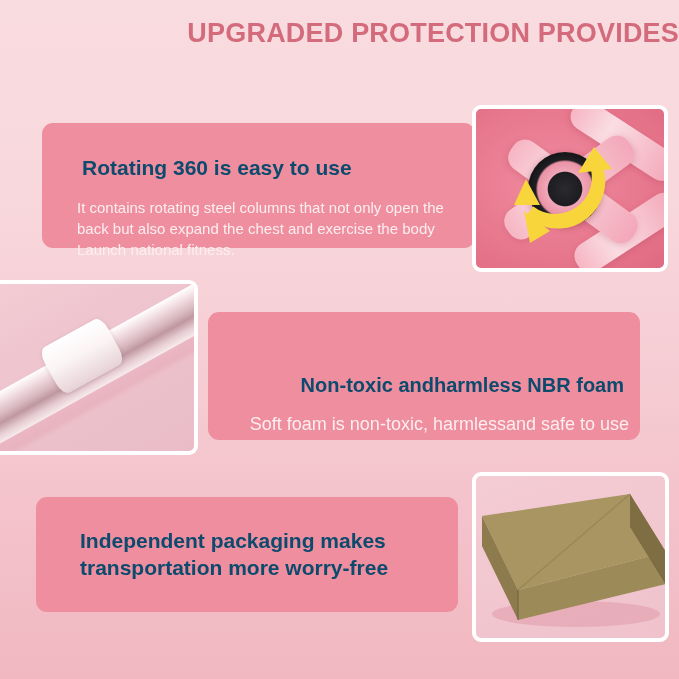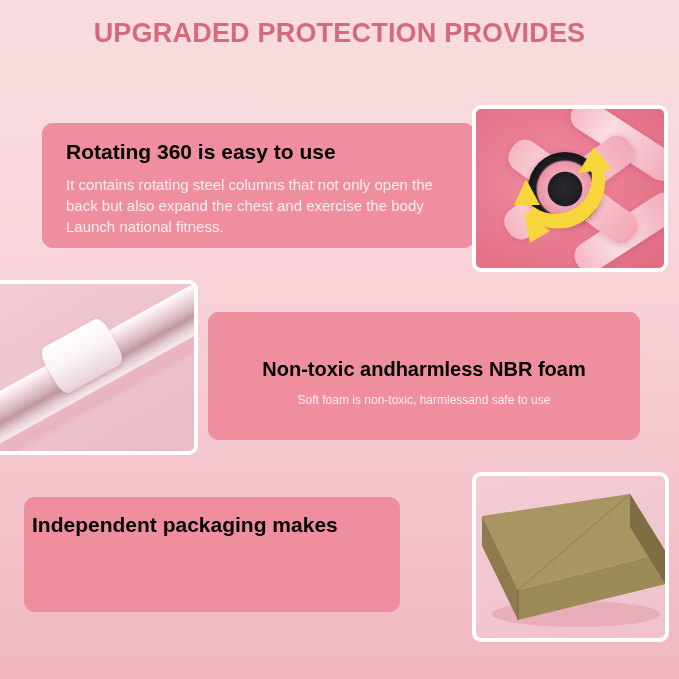--- a/index.html
+++ b/index.html
@@ -38,77 +38,78 @@
     font-weight: bold;
     font-size: 27px;
     line-height: 35px;
     letter-spacing: 0.2px;
     font-family: "Liberation Sans", sans-serif;
     text-transform: uppercase;
   }
   #headline .line {
     display: block;
     white-space: nowrap;
+    text-align: right;
   }
 
   
   .card {
     position: absolute;
     background: #ee8e9e;
     border-radius: 11px;
     box-sizing: border-box;
     color: #ffffff;
   }
   .card .card-title {
-    color: #000000;
+    color: #0c4a6e;
     font-weight: bold;
     font-size: 20px;
     line-height: 26px;
-    margin: 0;
+    margin: 16px;
   }
   .card .card-body {
     color: #fdeef0;
     font-size: 15px;
     line-height: 21px;
-    margin: 0;
+    margin: 11px;
   }
 
   #card-1 {
     left: 42px;
     top: 123px;
     width: 433px;
     height: 125px;
     padding: 16px 20px 0 24px;
   }
   #card-1 .card-title { font-size: 21px; }
   #card-1 .card-body { margin-top: 9px; }
 
   #card-2 {
     left: 208px;
     top: 312px;
     width: 432px;
     height: 128px;
     padding: 0;
-    text-align: center;
+    text-align: right;
   }
   #card-2 .inner {
     position: absolute;
     left: 0;
     top: 44px;
     width: 432px;
   }
   #card-2 .card-title { font-size: 20px; }
-  #card-2 .card-body { margin-top: 8px; font-size: 12px; }
+  #card-2 .card-body { margin-top: 8px; font-size: 18px; }
 
   #card-3 {
-    left: 24px;
+    left: 36px;
     top: 497px;
-    width: 376px;
+    width: 422px;
     height: 115px;
-    padding: 14px 16px 0 8px;
+    padding: 14px 16px 0 28px;
   }
   #card-3 .card-title { font-size: 21px; line-height: 27px; }
   #card-3 .card-body { margin-top: 7px; }
 
   
   .photo {
     position: absolute;
     border: 4px solid #ffffff;
     border-radius: 9px;
     box-sizing: border-box;
@@ -258,20 +259,21 @@
   <div class="card" id="card-2">
     <div class="inner">
       <p class="card-title">Non-toxic andharmless NBR foam</p>
       <p class="card-body">Soft foam is non-toxic, harmlessand safe to use</p>
     </div>
   </div>
 
   <div class="card" id="card-3">
     <p class="card-title">
       <span>Independent packaging makes</span><br>
+      <span>transportation more worry-free</span>
     </p>
   </div>
 
   <div class="photo" id="photo-3">
     <svg id="p3-box" viewBox="0 0 190 150">
       <ellipse cx="96" cy="126" rx="84" ry="13" fill="#e09aa9" opacity="0.55"></ellipse>
       <polygon points="2,28 150,6 186,64 38,102" fill="#a89562"></polygon>
       <polygon points="2,28 38,102 38,132 2,58" fill="#8d7b4d"></polygon>
       <polygon points="38,102 186,64 186,96 38,132" fill="#9c8a58"></polygon>
       <polygon points="150,6 186,64 186,96 150,38" fill="#7f6e43"></polygon>

